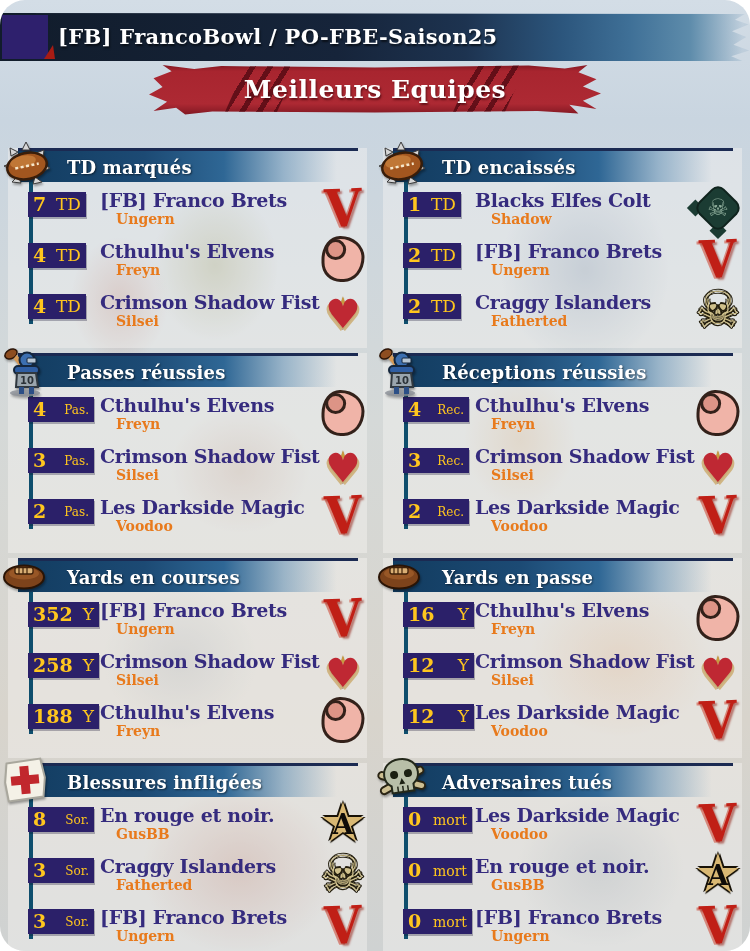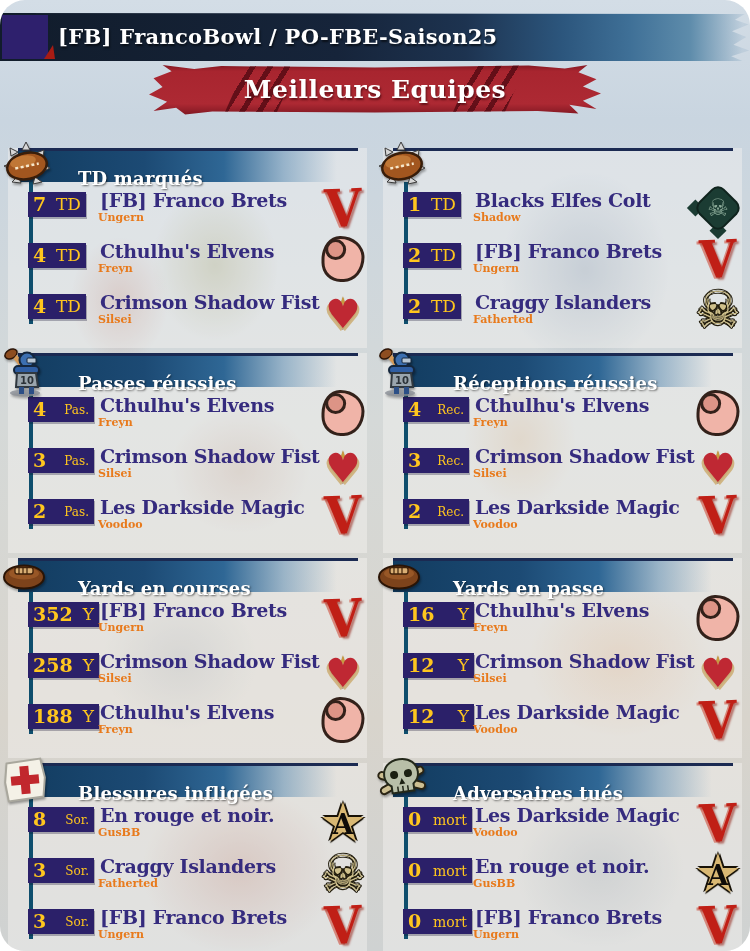--- a/index.html
+++ b/index.html
@@ -43,42 +43,42 @@
   .banner .txt{position:relative;z-index:2;color:#ffffff;font-size:25px;font-weight:bold;
     letter-spacing:.5px;text-shadow:1px 2px 2px rgba(60,5,10,.65);}
 
   
   .sec{position:absolute;width:359px;height:200px;background:rgba(247,246,243,.42);}
   .c0{left:8px}.c1{left:383px}
   .t0{top:148px}.t1{top:353px}.t2{top:558px}.t3{top:763px}
   .rule{position:absolute;left:10px;top:0;width:340px;height:3px;background:#1b2a52;}
   .bar{position:absolute;left:10px;top:3px;width:332px;height:31px;
     background:linear-gradient(90deg,#123c60 0,#1c4a74 38%,#2f6795 62%,rgba(92,140,178,.55) 80%,rgba(120,160,195,0) 96%);}
-  .bar h2{margin:12px;padding-left:48px;line-height:31px;color:#ffffff;font-size:18px;font-weight:bold;
+  .bar h2{margin:1px;padding-left:48px;line-height:31px;color:#ffffff;font-size:18px;font-weight:bold;
     letter-spacing:.2px;text-shadow:1px 1px 2px rgba(0,0,0,.55);white-space:nowrap;}
   .sicon{position:absolute;left:-6px;top:-6px;width:50px;height:50px;z-index:3;
     filter:drop-shadow(1px 2px 1px rgba(0,0,0,.35));}
   .vline{position:absolute;left:21px;top:34px;width:4px;height:142px;background:#0e4e6d;}
 
   .row{position:absolute;left:18px;width:338px;height:48px;}
   .r1{top:44px}.r2{top:95px}.r3{top:146px}
   .badge{position:absolute;left:2px;top:0;height:25px;width:60px;background:#2b2069;
     display:flex;align-items:center;justify-content:space-between;padding:0 5px;box-sizing:border-box;
     box-shadow:1px 2px 0 rgba(20,15,50,.3);}
   .badge .num{color:#ffc61e;font-size:19px;font-weight:bold;line-height:1;}
   .badge .unit{color:#ffc61e;font-size:17px;font-weight:normal;line-height:1;}
   .badge[data-unit="TD"]{width:58px}
   .badge[data-unit="Y"]{width:71px}
   .badge[data-unit="Pas."],.badge[data-unit="Rec."],.badge[data-unit="Sor."]{width:66px}
   .badge[data-unit="mort"]{width:69px}
   .badge[data-unit="Pas."] .unit,.badge[data-unit="Rec."] .unit,.badge[data-unit="Sor."] .unit{font-size:12px}
   .badge[data-unit="mort"] .unit{font-size:14px}
   .team{position:absolute;left:74px;top:-3px;color:#352b7e;font-size:19px;font-weight:bold;
     white-space:nowrap;letter-spacing:-.3px;cursor:pointer;}
-  .coach{position:absolute;left:72px;top:19px;color:#e87a1c;font-size:11px;font-weight:bold;cursor:pointer;}
+  .coach{position:absolute;left:90px;top:19px;color:#e87a1c;font-size:14px;font-weight:bold;cursor:pointer;}
 
   
   .logo{position:absolute;right:-2px;top:-9px;width:46px;height:50px;display:block;cursor:pointer;}
   .logo::before,.logo::after{position:absolute;left:50%;top:50%;transform:translate(-50%,-50%);line-height:1;}
   .logo[data-logo="red-v"]::before{content:"V";font-family:"DejaVu Serif",serif;font-weight:bold;
     font-size:48px;color:#c01f16;transform:translate(-50%,-50%) scaleY(1.08) rotate(-2deg);
     text-shadow:2px 2px 2px rgba(140,20,10,.55),-2px 1px 0 rgba(205,65,45,.55);}
   .logo[data-logo="pink-creature"]::before{content:"";width:37px;height:40px;background:#f0b4a8;
     border:3px solid #33211a;border-radius:46% 60% 52% 48% / 55% 50% 58% 45%;}
   .logo[data-logo="pink-creature"]::after{content:"";width:15px;height:15px;background:#dd9486;
@@ -159,20 +159,23 @@
           <span class="unit">TD</span>
         </div>
       <div class="team">Crimson Shadow Fist</div>
       <div class="coach">Silsei</div>
       <span class="logo" data-logo="crimson-heart"></span>
     </div>
   </section>
 
   <section class="sec c1 t0">
     <div class="rule"></div>
+    <div class="bar">
+        <h2>TD encaissés</h2>
+      </div>
     <span class="sicon"><svg width="50" height="46" viewBox="0 0 50 46">
           <g stroke="#3a3a3a" stroke-width="1" fill="#d6d6d6">
             <polygon points="24,0 28,8 20,8"></polygon>
             <polygon points="8,6 16,10 9,14"></polygon>
             <polygon points="42,8 34,11 41,16"></polygon>
             <polygon points="2,24 10,21 10,28"></polygon>
             <polygon points="48,26 40,22 40,30"></polygon>
             <polygon points="10,40 16,34 19,41"></polygon>
             <polygon points="40,40 33,35 31,42"></polygon>
           </g>

